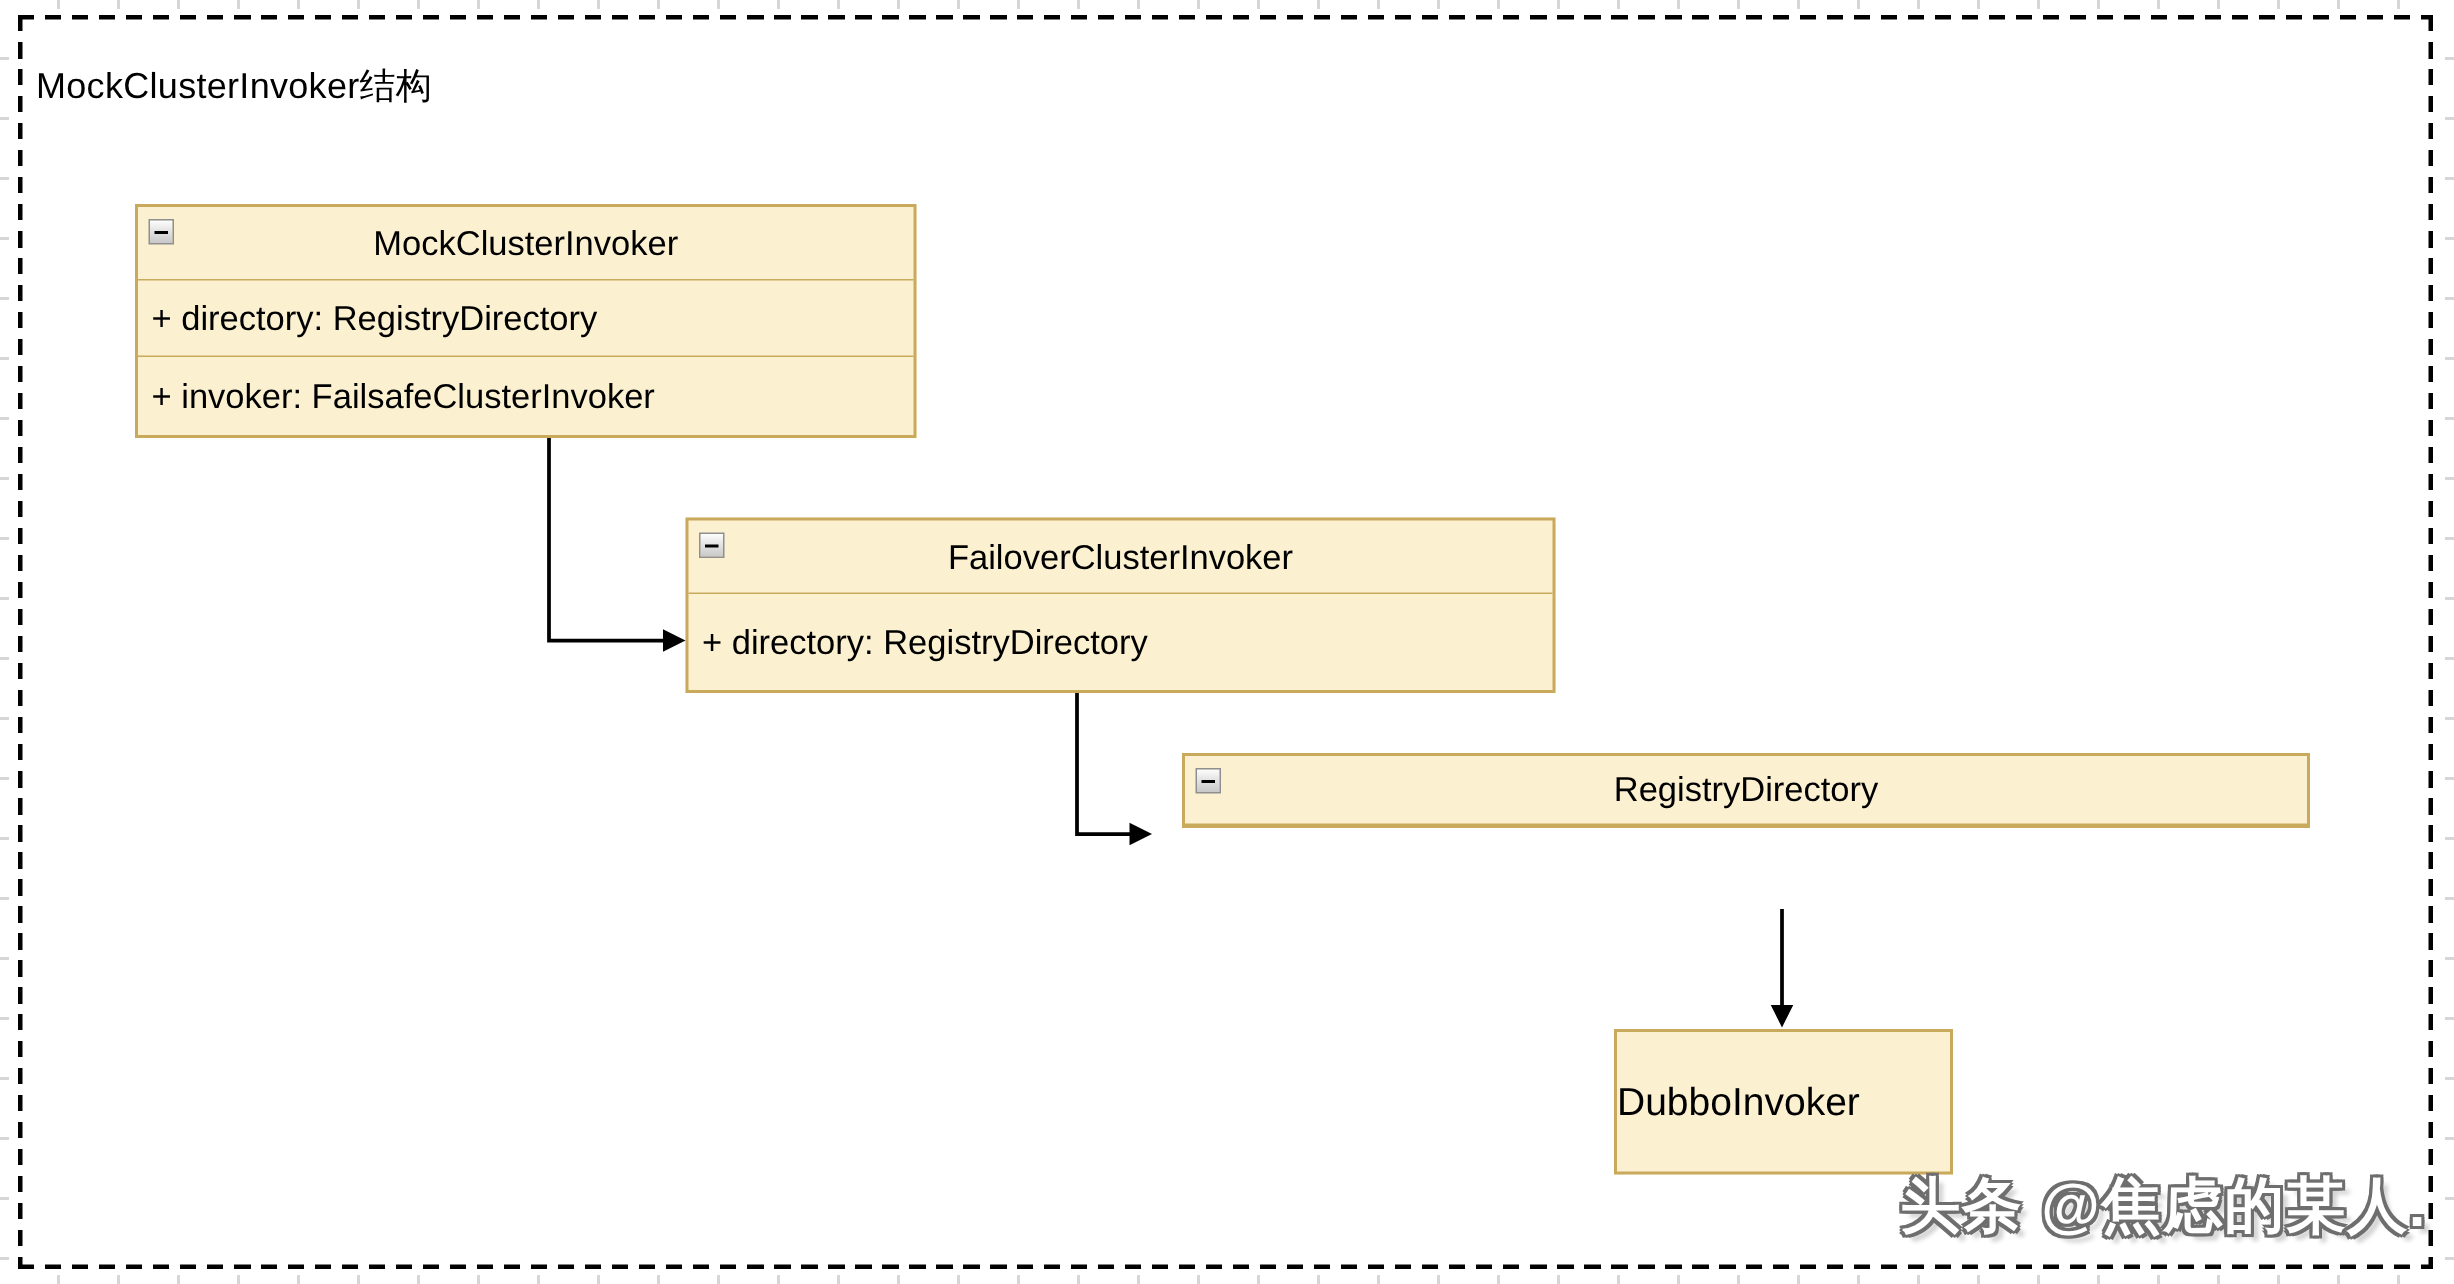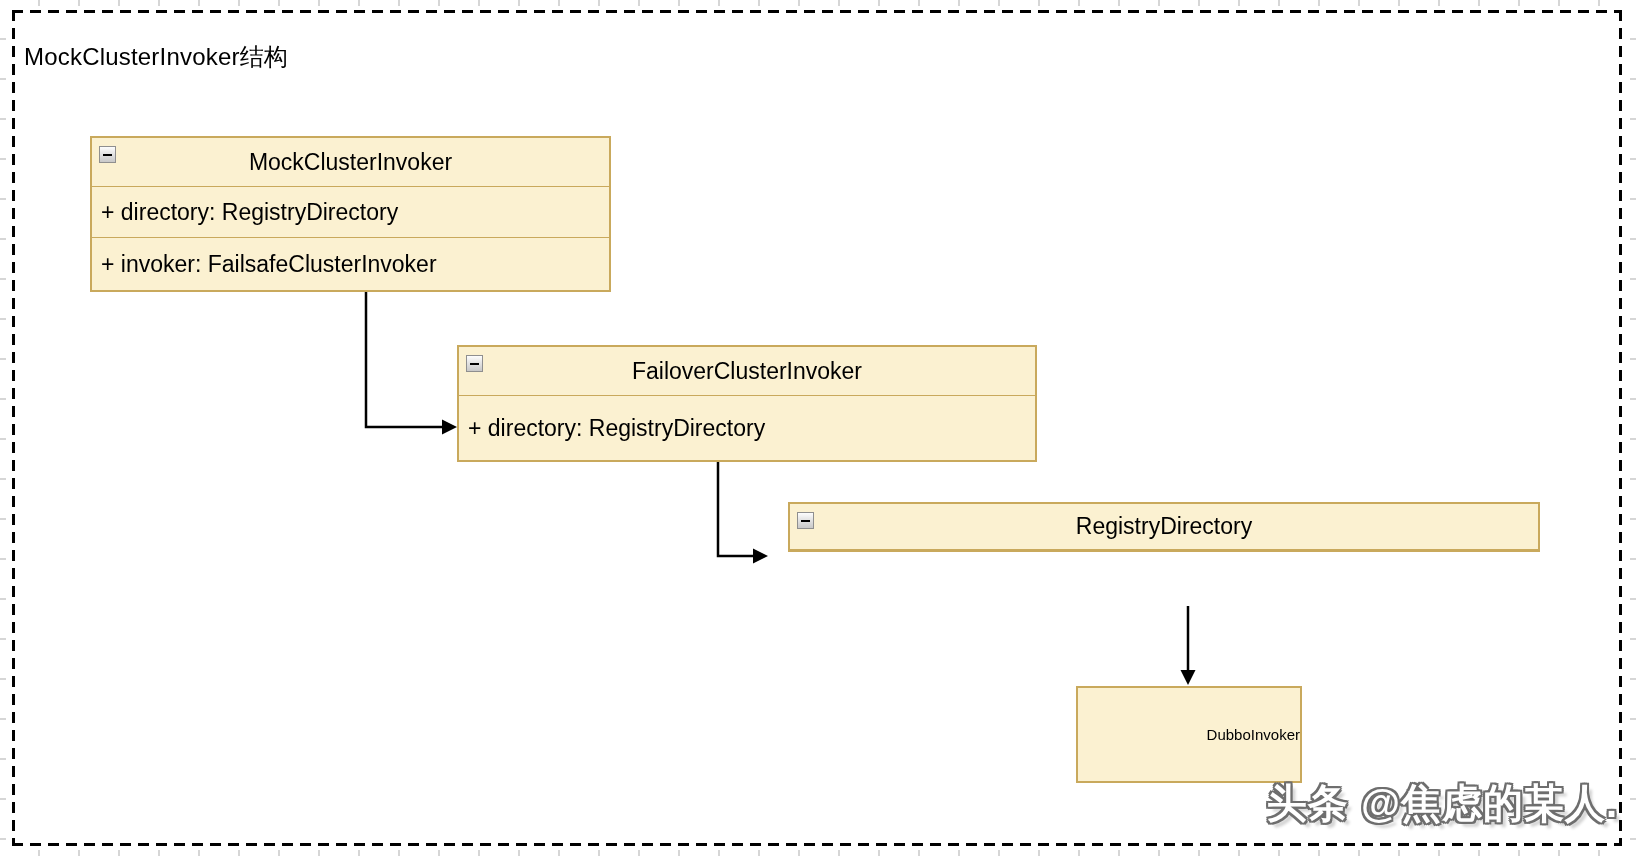--- a/index.html
+++ b/index.html
@@ -116,22 +116,22 @@
   #box-failover { left: 457px; top: 345px; width: 580px; }
   #box-failover .box-header { height: 48px; }
   #box-failover .row-1 { height: 64px; }
 
   #box-registry { left: 768px; top: 502px; width: 752px; margin-left: 20px; }
   #box-registry .box-header { height: 45px; }
   #box-registry .row-1 { height: 54px; }
 
   #box-dubbo {
     left: 1076px; top: 686px; width: 226px; height: 97px;
-    display: flex; align-items: center; justify-content: flex-end;
-    font-size: 15px;
+    display: flex; align-items: center; justify-content: flex-start;
+    font-size: 26px;
   }
 
   .connectors {
     position: absolute;
     left: 0; top: 0;
     width: 1636px; height: 856px;
     pointer-events: none;
   }
 
   .watermark {

